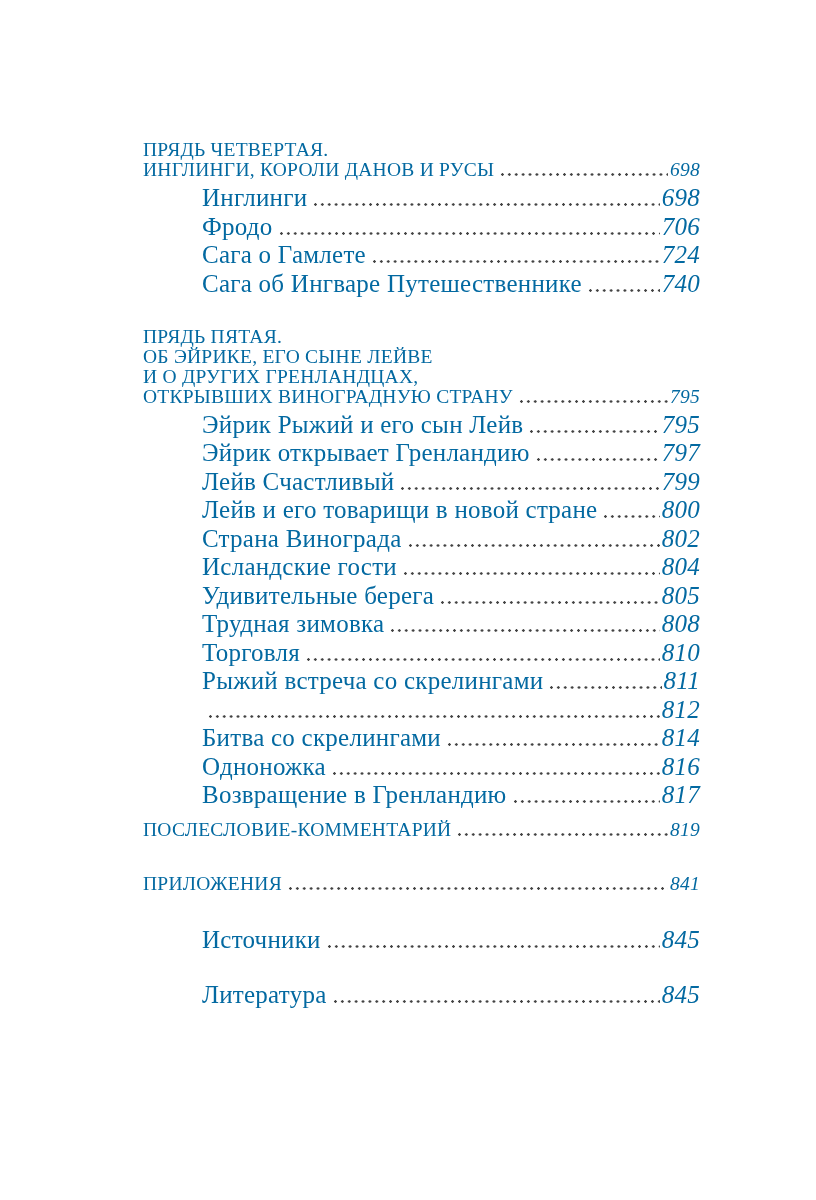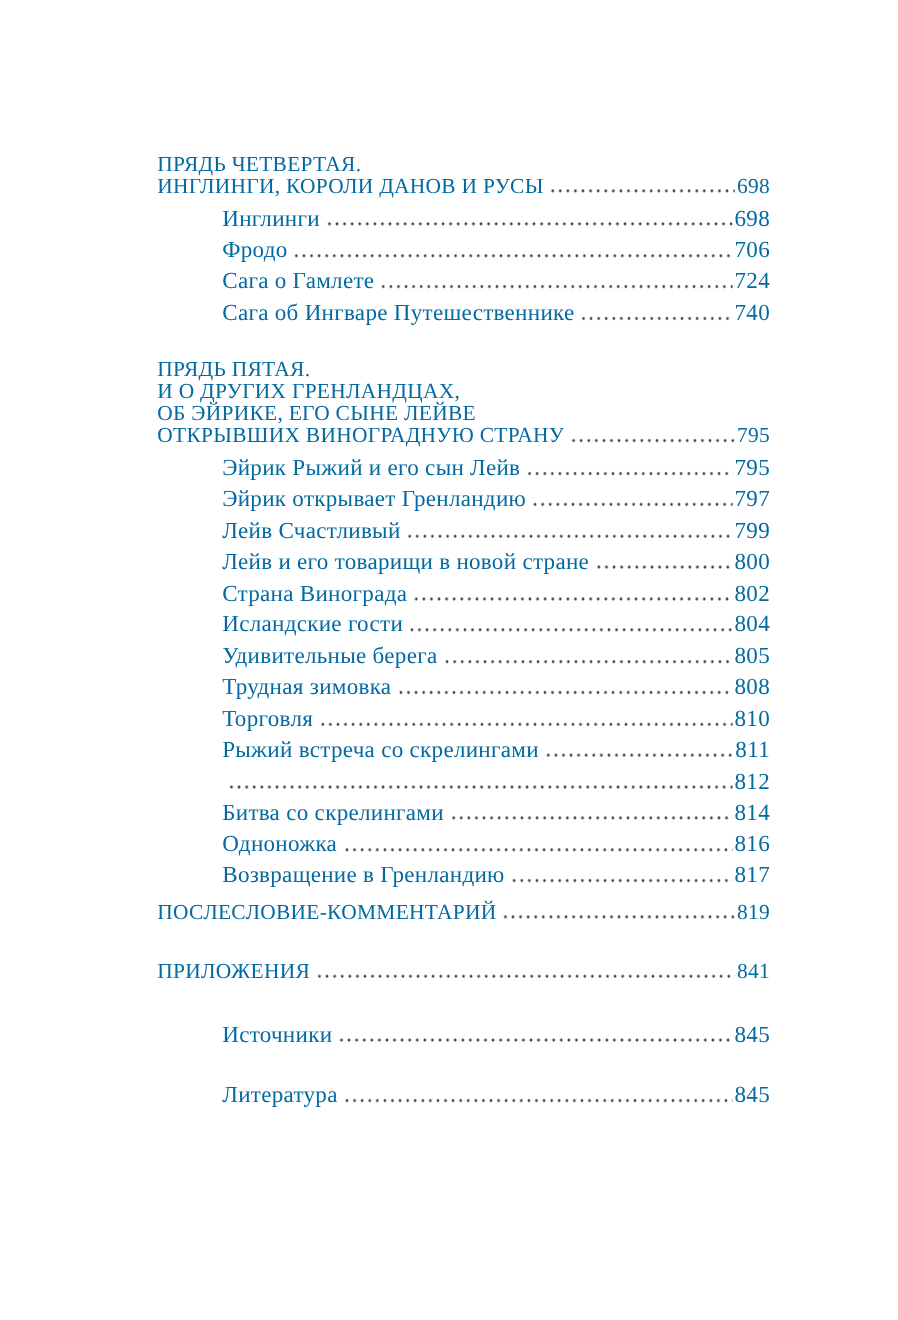--- a/index.html
+++ b/index.html
@@ -31,39 +31,40 @@
     letter-spacing: 0.25px;
   }
   .heading {
     font-size: 19.5px;
     line-height: 20px;
   }
   .entries {
     margin-top: 7px;
   }
   .entry {
-    font-size: 21px;
+    font-size: 25px;
     line-height: 22px;
     padding-left: 59px;
     margin-bottom: 6.5px;
   }
   .leader {
     flex: 1 1 auto;
     min-width: 14px;
     height: 3px;
     margin: 0 2px 0 5px;
     background-image: radial-gradient(circle, #434343 1.05px, rgba(0,0,0,0) 1.5px);
     background-size: 6.9px 3px;
     background-repeat: repeat-x;
     background-position: left bottom;
   }
   .pg {
     flex: 0 0 auto;
     white-space: nowrap;
     letter-spacing: 0.25px;
+    font-style: italic;
   }
   #sec2 { margin-top: 32px; }
   #sec3 { margin-top: 14px; }
   #sec4 { margin-top: 34px; }
   #sec4 .entries { margin-top: 35px; }
   #sec4 .entry { margin-bottom: 0; }
   #sec4 .entry + .entry { margin-top: 33px; }
 </style>
 </head>
 <body>
@@ -113,24 +114,24 @@
         </div>
       </div>
     </section>
 
     <section id="sec2" class="section">
       <div class="heading">
         <div class="row">
           <span class="t">ПРЯДЬ ПЯТАЯ.</span>
         </div>
         <div class="row">
+          <span class="t">ОБ ЭЙРИКЕ, ЕГО СЫНЕ ЛЕЙВЕ</span>
+        </div>
+        <div class="row">
           <span class="t">И О ДРУГИХ ГРЕНЛАНДЦАХ,</span>
-        </div>
-        <div class="row">
-          <span class="t">ОБ ЭЙРИКЕ, ЕГО СЫНЕ ЛЕЙВЕ</span>
         </div>
         <div class="row">
           <span class="t">ОТКРЫВШИХ ВИНОГРАДНУЮ СТРАНУ</span>
           <span class="leader"></span>
           <span class="pg">795</span>
         </div>
       </div>
       <div class="entries">
         <div class="entry">
           <div class="row">

